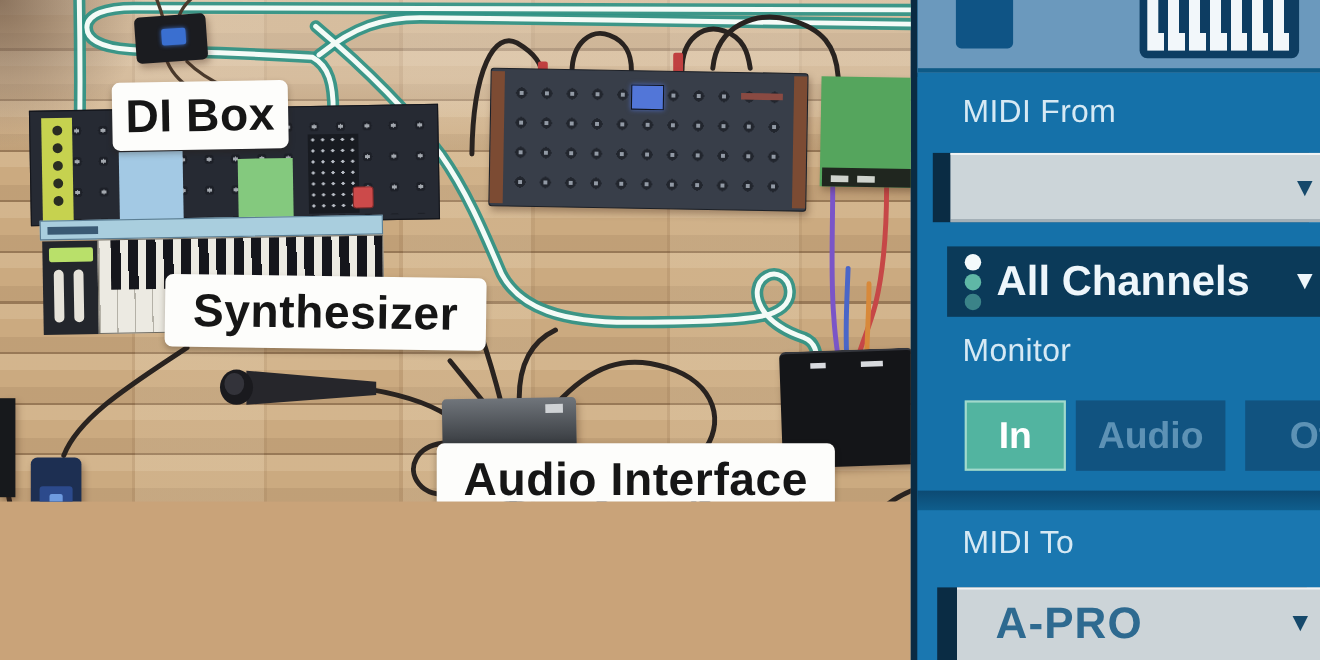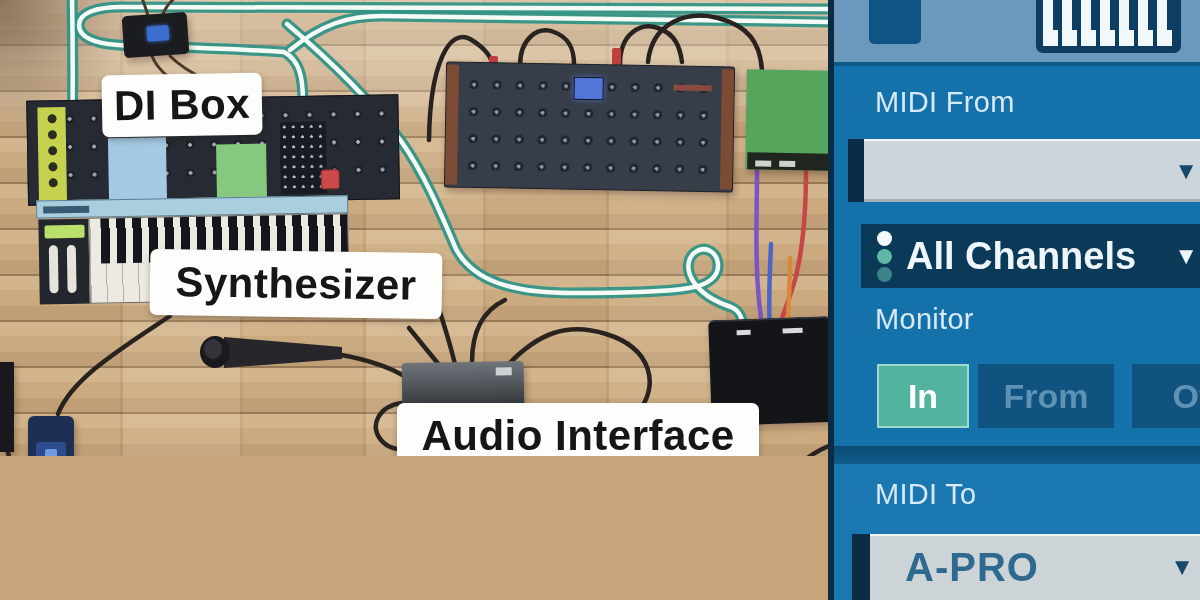--- a/index.html
+++ b/index.html
@@ -314,21 +314,21 @@
             <i></i>
             <i></i>
             <i></i>
           </span>
         <span>All Channels</span>
         <span class="arrow">▼</span>
       </div>
 
       <div class="p-label lbl-mon">Monitor</div>
       <div class="mon mon-in" role="button">In</div>
-      <div class="mon mon-auto" role="button">From</div>
+      <div class="mon mon-auto" role="button">Audio</div>
       <div class="mon mon-off" role="button">Off</div>
     </div>
 
     <div class="p-divider"></div>
 
     <div class="sec-b">
       <div class="p-label lbl-to">MIDI To</div>
       <div class="dd dd3">
         <span class="t">A-PRO</span>
         <span class="arrow">▼</span>

